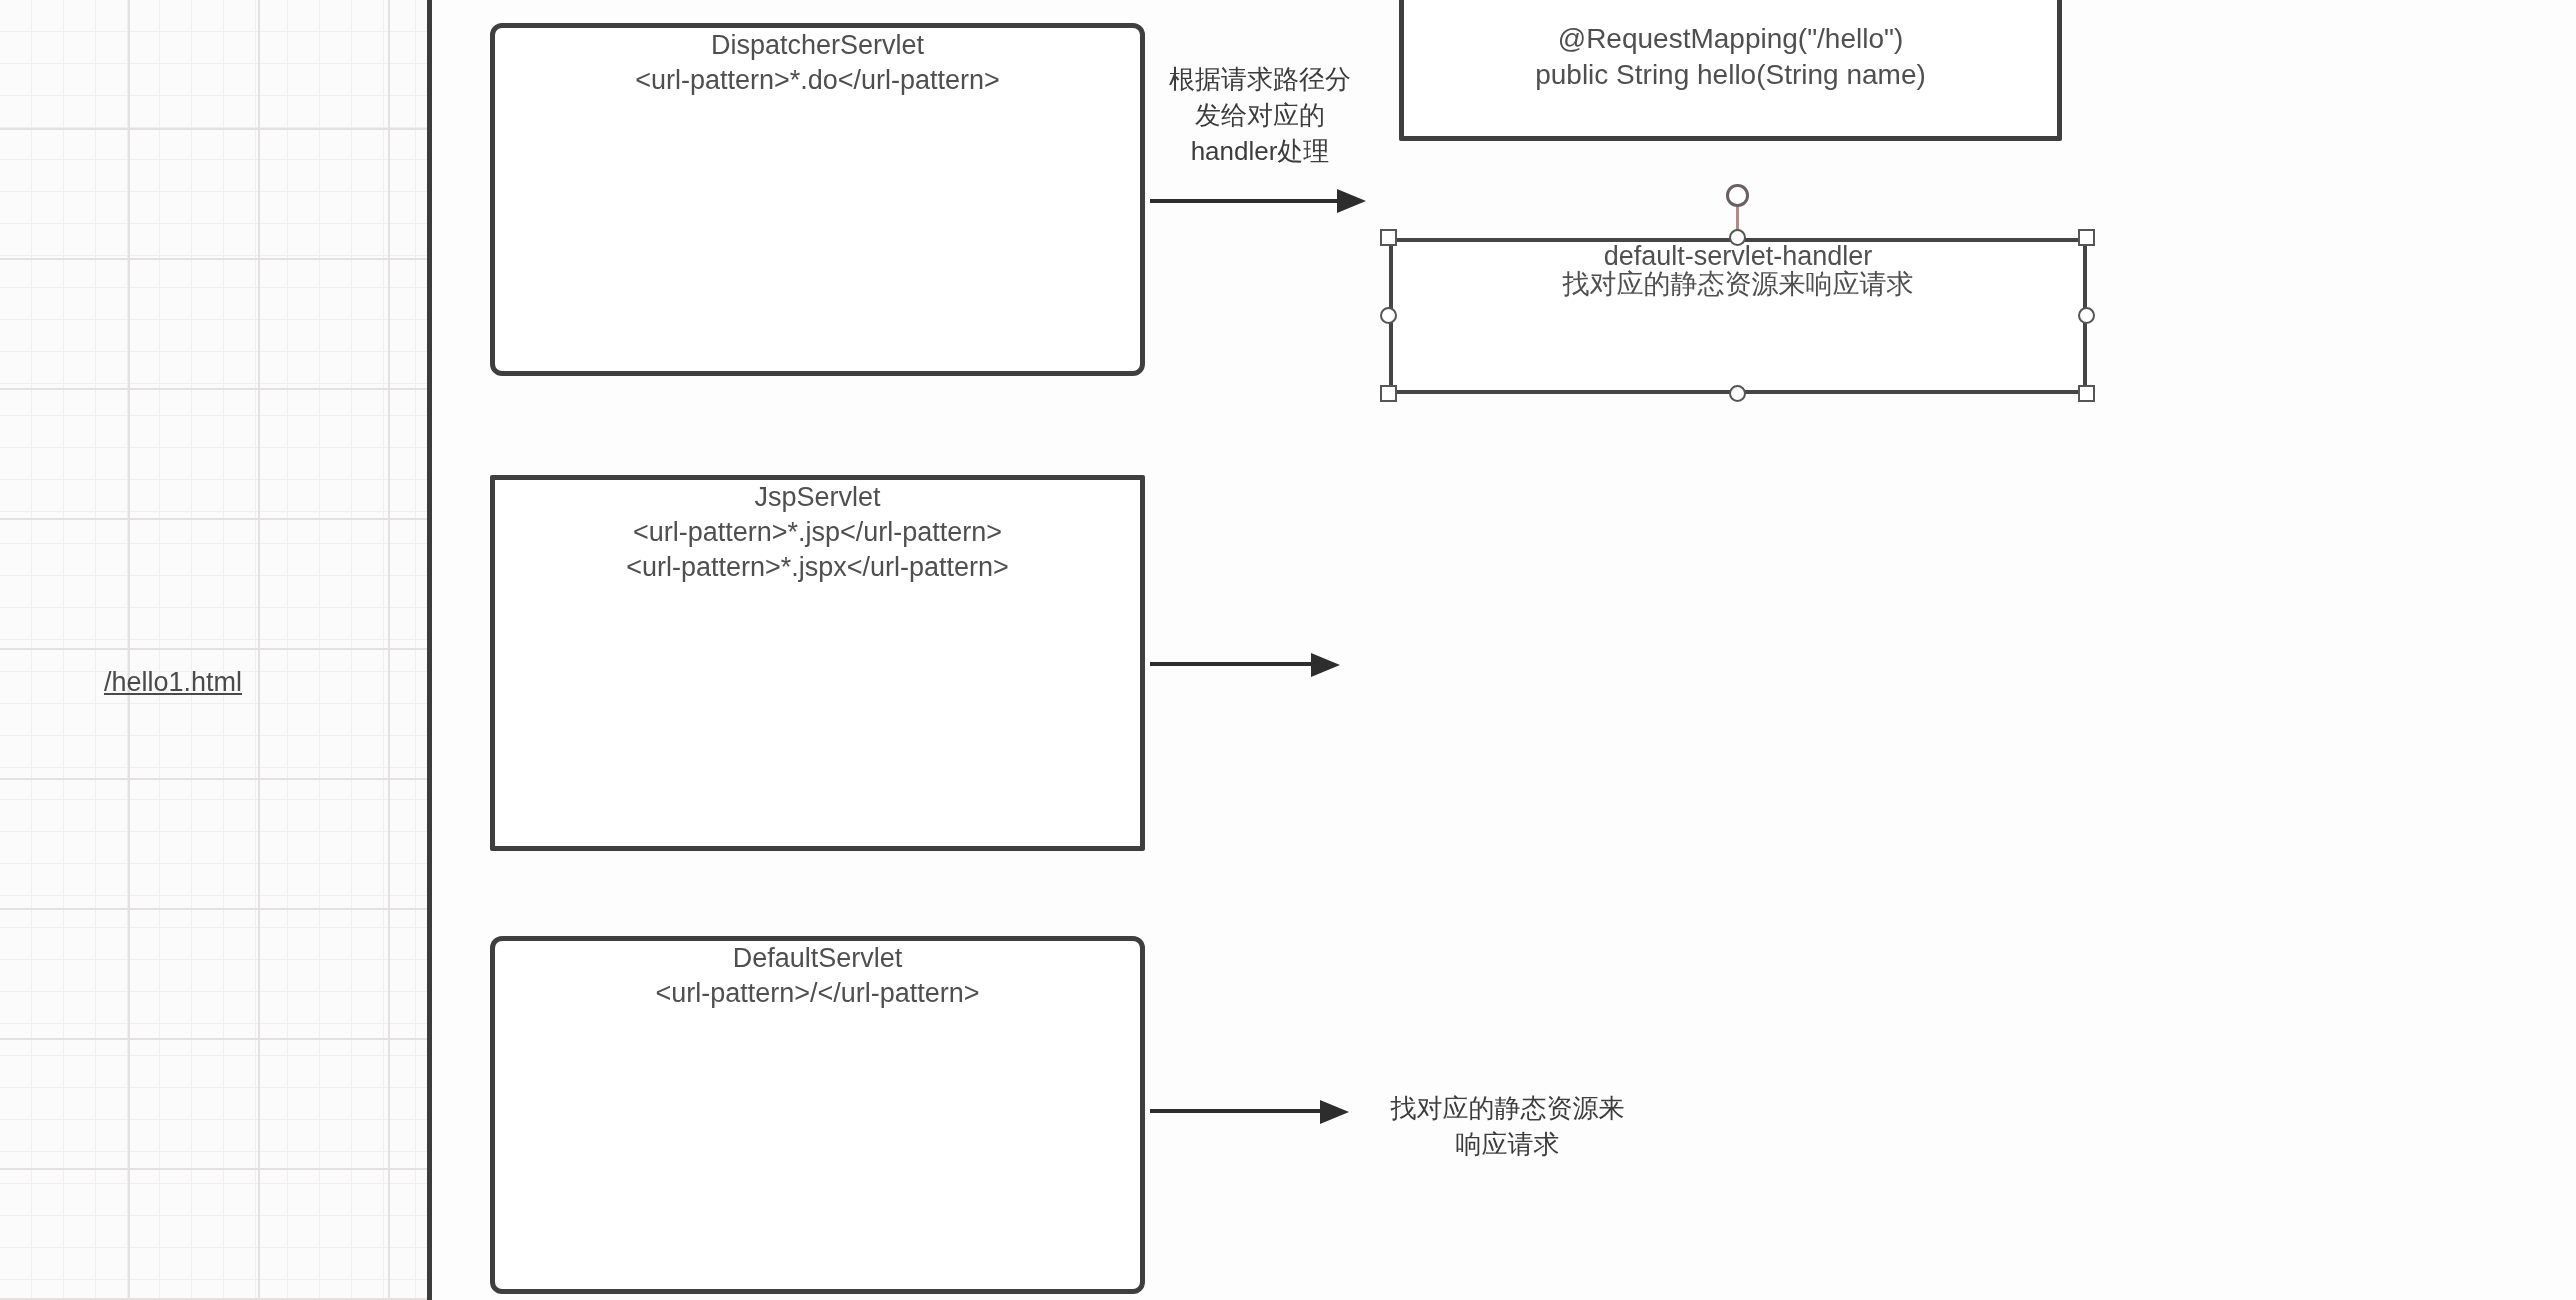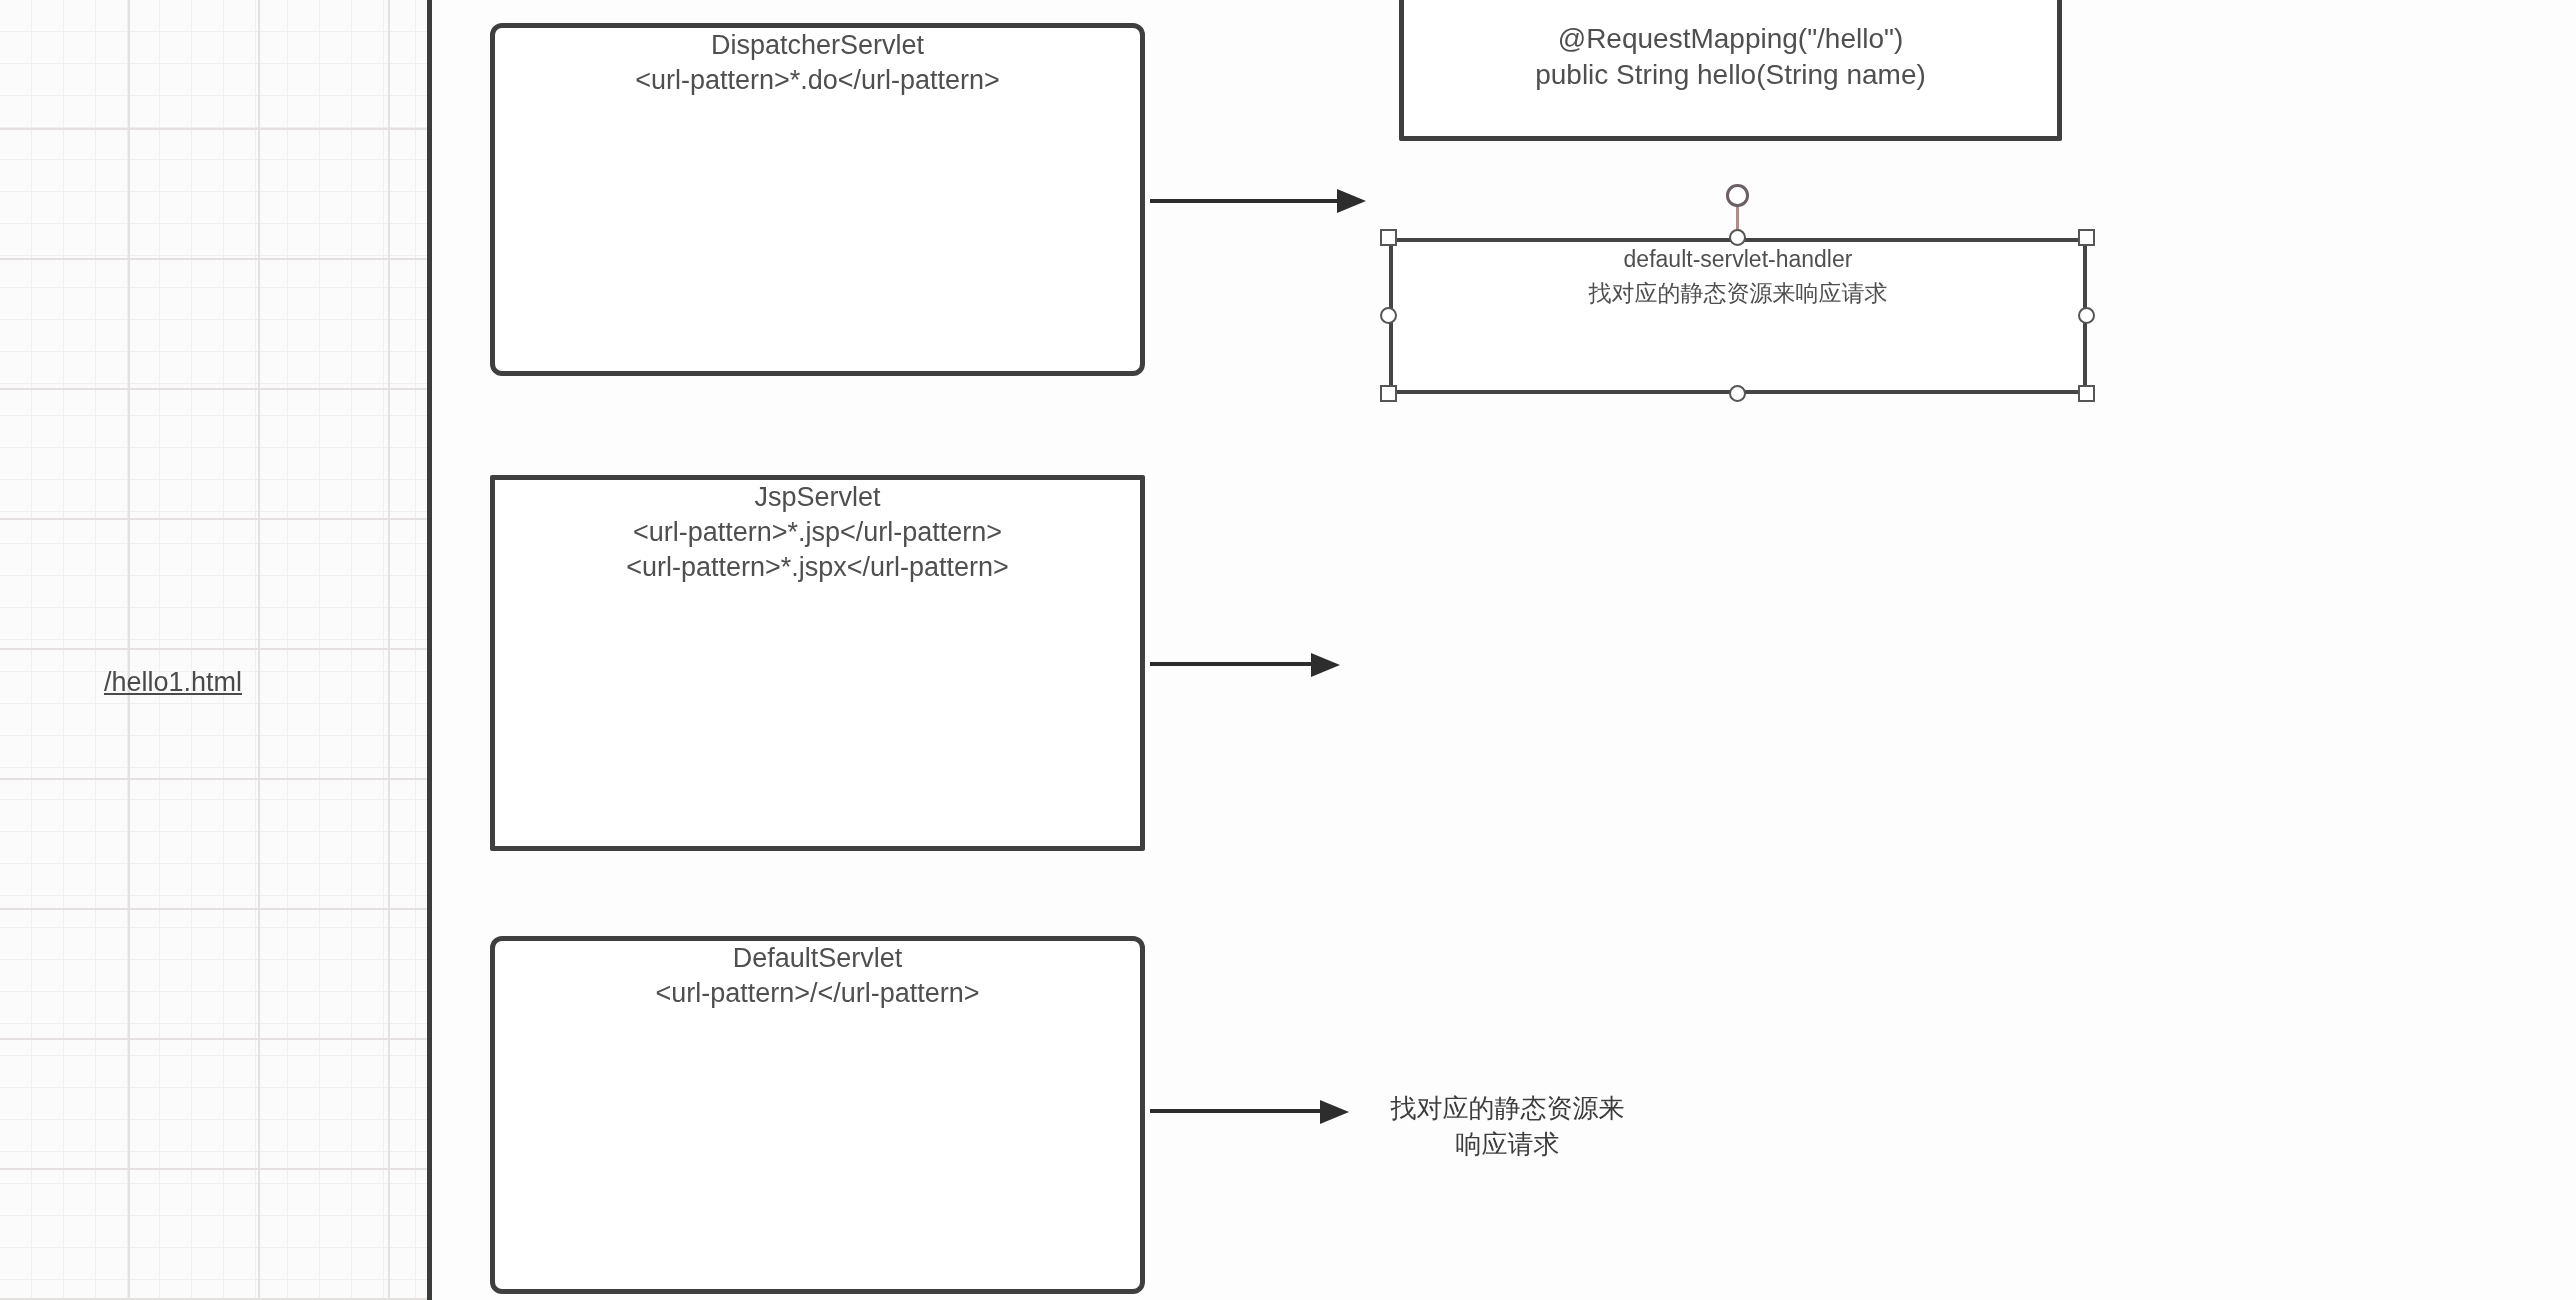--- a/index.html
+++ b/index.html
@@ -38,21 +38,21 @@
   .box-dispatcher{left:490px;top:22.6px;width:655px;height:353px;border-radius:12px;}
   .box-jsp{left:490px;top:475px;width:655px;height:376px;border-radius:2px;}
   .box-default{left:490px;top:936px;width:655px;height:358px;border-radius:12px;}
   .box-mapping{
     left:1399px;top:-7px;width:663px;height:148px;border-radius:1.7px;
     align-items:flex-start;
   }
   .box-mapping .txt{margin-top:22.6px;font-size:28px;line-height:36px;}
   
   .box-selected{left:1389px;top:238px;width:698px;height:156px;border-width:4.3px;border-color:#454545;}
-  .box-selected .txt{font-size:23px;line-height:34px;}
+  .box-selected .txt{font-size:27px;line-height:28px;}
   .handle{
     position:absolute;width:17.4px;height:17.4px;background:#ffffff;
     border:2.6px solid #555555;box-sizing:border-box;
   }
   .handle.circle{border-radius:50%;}
   .rot-link{
     position:absolute;left:1736px;top:205px;width:2.6px;height:35px;background:#b38a8a;
   }
   .rot-handle{
     position:absolute;left:1726px;top:184px;width:22.6px;height:22.6px;background:#ffffff;
@@ -114,20 +114,23 @@
   <div class="handle" style="left:2078px;top:385px;"></div>
   <div class="handle circle" style="left:1729px;top:229px;"></div>
   <div class="handle circle" style="left:1729px;top:385px;"></div>
   <div class="handle circle" style="left:1380px;top:307px;"></div>
   <div class="handle circle" style="left:2078px;top:307px;"></div>
 
   <div>
     <div class="arrow-line" style="left:1150px;top:199px;width:189px;"></div>
     <div class="arrow-head" style="left:1337px;top:189px;"></div>
   </div>
+  <div class="ann" style="left:1121px;top:61px;width:278px;">根据请求路径分
+发给对应的
+handler处理</div>
 
   <div>
     <div class="arrow-line" style="left:1150px;top:662px;width:165px;"></div>
     <div class="arrow-head" style="left:1311px;top:653px;"></div>
   </div>
 
   <div>
     <div class="arrow-line" style="left:1150px;top:1109px;width:172px;"></div>
     <div class="arrow-head" style="left:1320px;top:1100px;"></div>
   </div>

